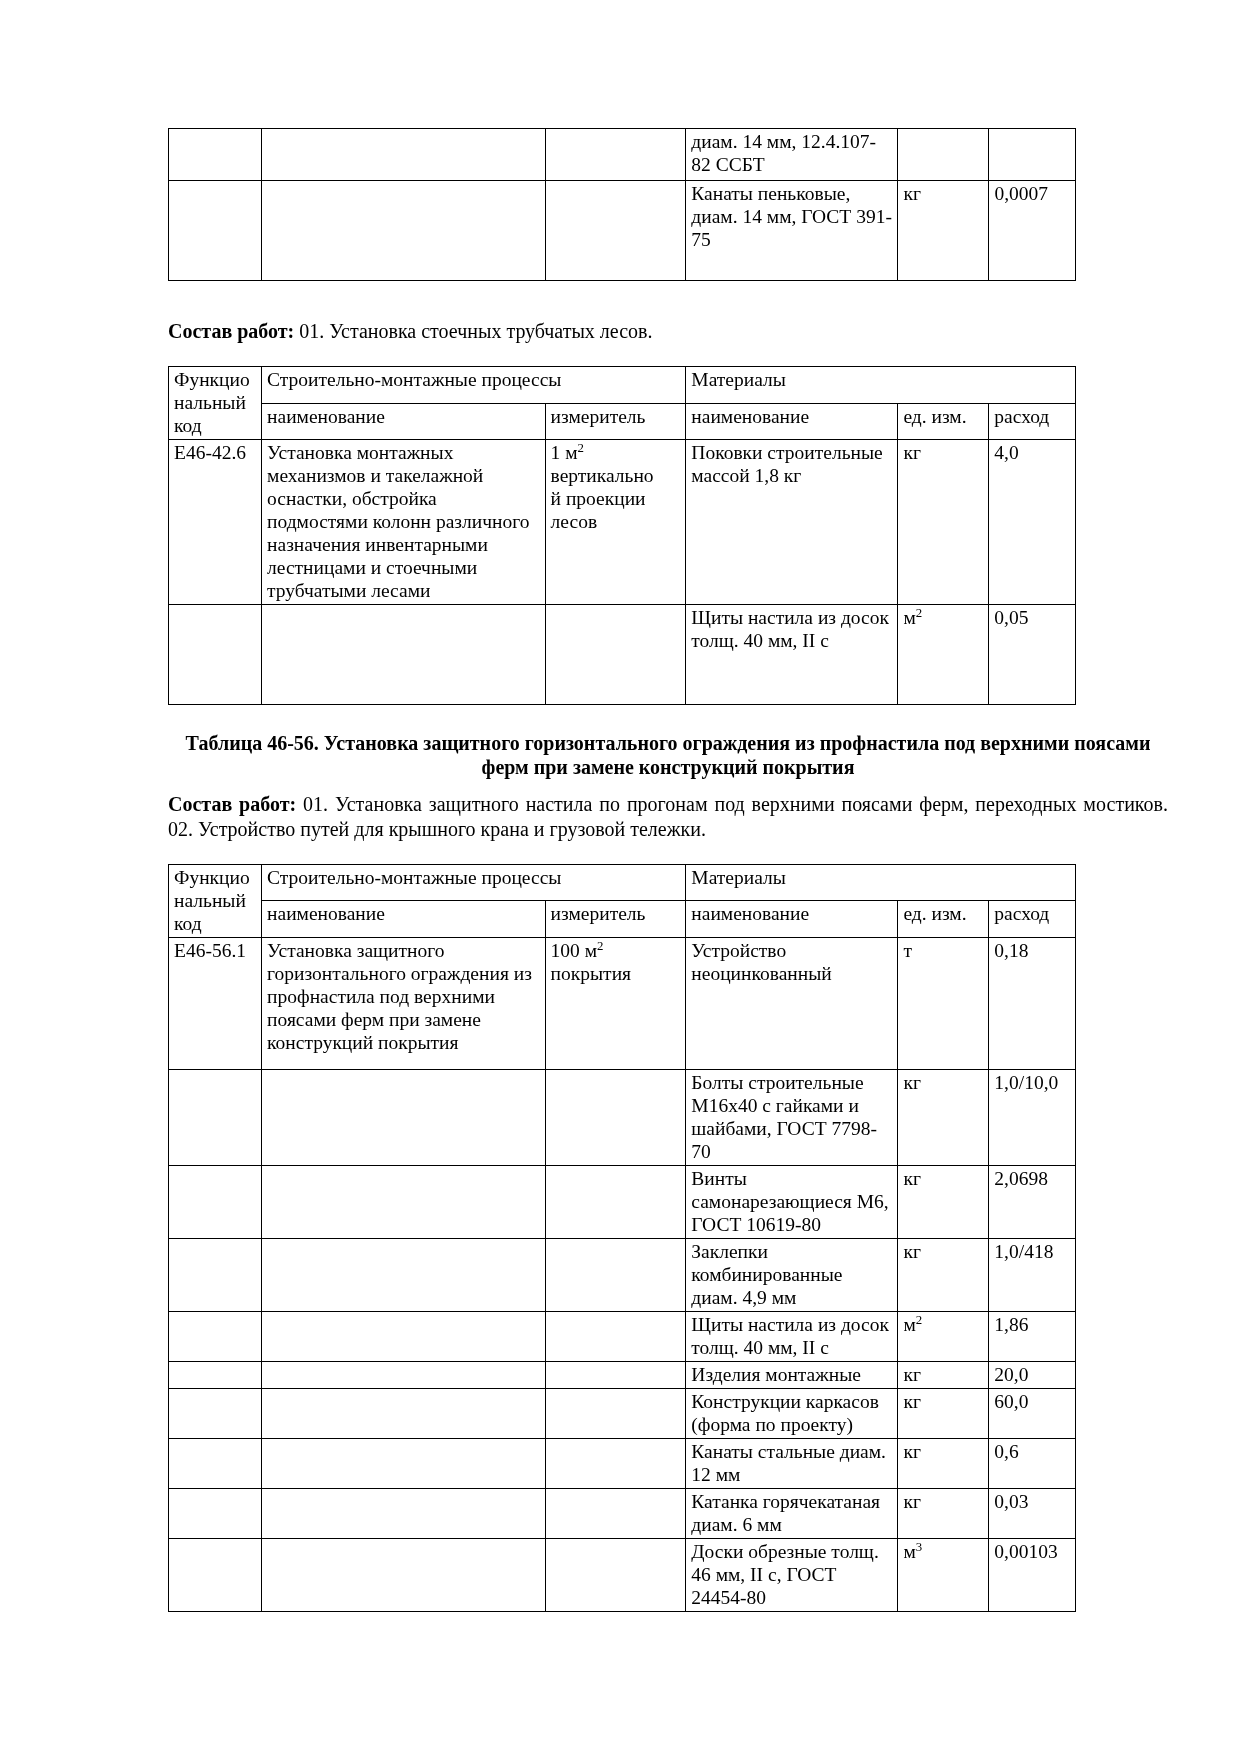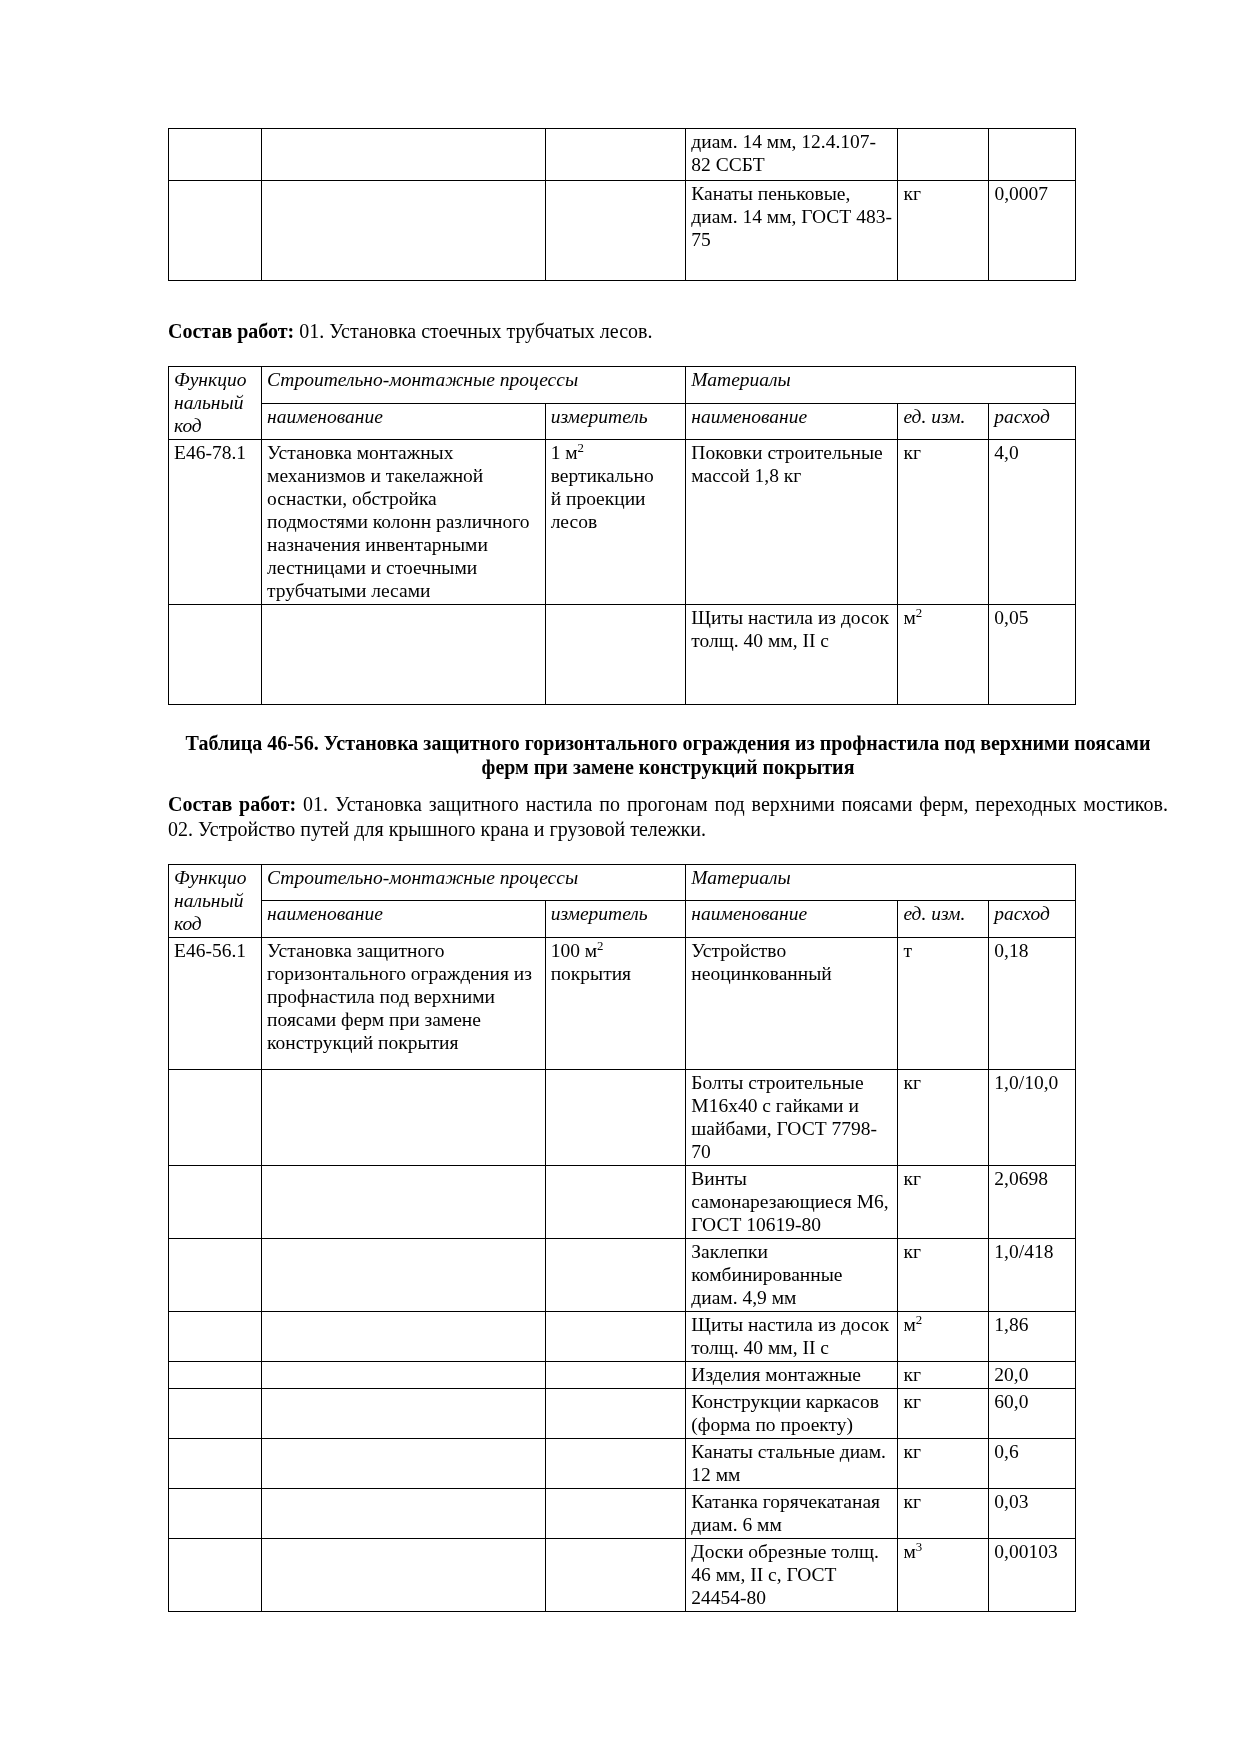--- a/index.html
+++ b/index.html
@@ -41,21 +41,21 @@
     text-align: left;
   }
   .c-code   { width: 86px; }
   .c-name   { width: 262px; }
   .c-meas   { width: 130px; }
   .c-mname  { width: 196px; }
   .c-unit   { width: 84px; }
   .c-rate   { width: 80px; }
 
   .ctr { text-align: center; }
-  .hdr-top td { text-align: center; font-style: italic; }
+  .hdr-top td { text-align: center; }
 
   sup { font-size: 0.66em; vertical-align: super; line-height: 0; }
 
   
   .tbl-caption {
     font-weight: bold;
     font-size: 20px;
     text-align: center;
     line-height: 1.22;
     margin: 0;
@@ -101,21 +101,21 @@
         <td></td>
         <td class="ctr"></td>
         <td>диам. 14 мм, 12.4.107-82 ССБТ</td>
         <td class="ctr"></td>
         <td class="ctr"></td>
       </tr>
       <tr class="tall-3">
         <td></td>
         <td></td>
         <td class="ctr"></td>
-        <td>Канаты пеньковые, диам. 14 мм, ГОСТ 483-75</td>
+        <td>Канаты пеньковые, диам. 14 мм, ГОСТ 391-75</td>
         <td class="ctr">кг</td>
         <td class="ctr">0,0007</td>
       </tr>
     </tbody>
   </table>
 
   <div class="gap-a"></div>
 
   <div class="gap-b"></div>
   <p class="sostav">
@@ -146,21 +146,21 @@
       </tr>
       <tr class="hdr-top">
         <td>наименование</td>
         <td>измеритель</td>
         <td>наименование</td>
         <td>ед. изм.</td>
         <td>расход</td>
       </tr>
 
       <tr>
-        <td>Е46-78.1</td>
+        <td>Е46-42.6</td>
         <td>Установка монтажных механизмов и такелажной оснастки, обстройка подмостями колонн различного назначения инвентарными лестницами и стоечными трубчатыми лесами</td>
         <td class="ctr">
           <span>1 м</span><sup>2</sup><br>
           <span>вертикально</span><br>
           <span>й проекции</span><br>
           <span>лесов</span>
         </td>
         <td>Поковки строительные массой 1,8 кг</td>
         <td class="ctr"><span>кг</span><sup></sup></td>
         <td class="ctr">4,0</td>

